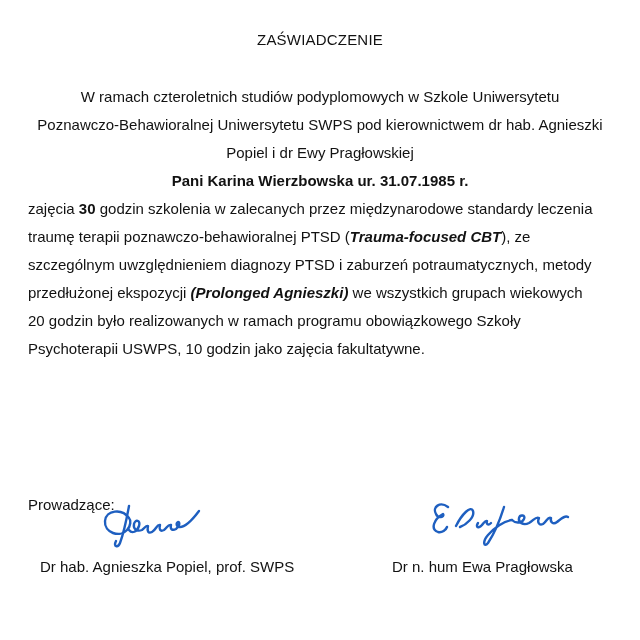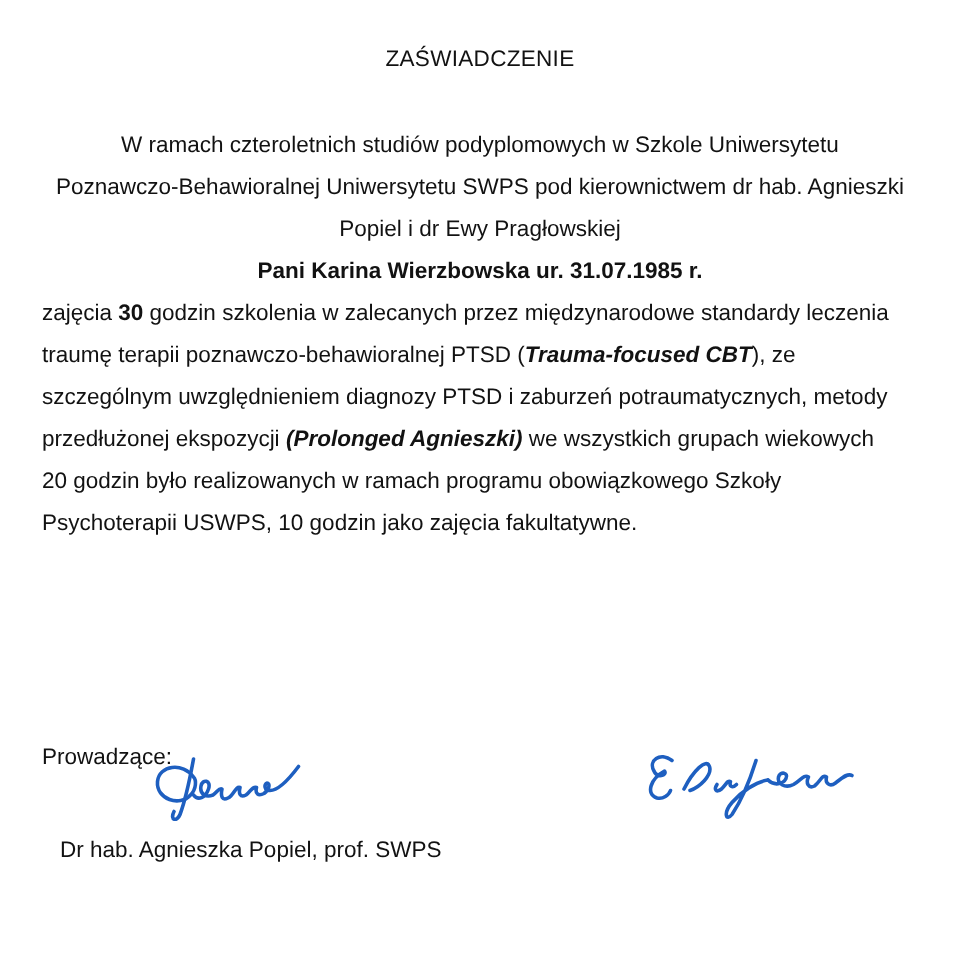--- a/index.html
+++ b/index.html
@@ -88,14 +88,15 @@
     <svg width="146" height="54" viewBox="0 0 146 54" xmlns="http://www.w3.org/2000/svg" aria-hidden="true">
       <path class="sigp" d="M22 11 C14 5 6 11 10 18 C12 23 19 21 17 18 C8 23 4 33 12 36 C16 37 20 34 21 31" stroke="#1e5fc0"></path>
       <path class="sigp" d="M30 30 C36 18 45 9 47 15 C49 21 40 29 34 31" stroke="#1e5fc0"></path>
       <path class="sigp" d="M52 27 C50 30 51 33 55 30 C58 27 59 24 61 25 C60 28 62 30 65 27" stroke="#1e5fc0"></path>
       <path class="sigp" d="M78 11 C74 24 68 38 62 47 C58 52 56 46 62 39 C68 32 78 25 86 24" stroke="#1e5fc0"></path>
       <path class="sigp" d="M86 24 C90 28 96 27 98 23 C100 19 94 18 93 22 C92 26 97 30 103 27 C108 24 110 20 113 22 C111 26 113 30 117 28 C121 25 122 20 125 22 C124 26 127 29 131 26 C135 23 139 19 142 21" stroke="#1e5fc0"></path>
     </svg>
   </div>
 
   <div class="name name-left">Dr hab. Agnieszka Popiel, prof. SWPS</div>
+  <div class="name name-right">Dr n. hum Ewa Pragłowska</div>
 
 </div>
 
 </body></html>

